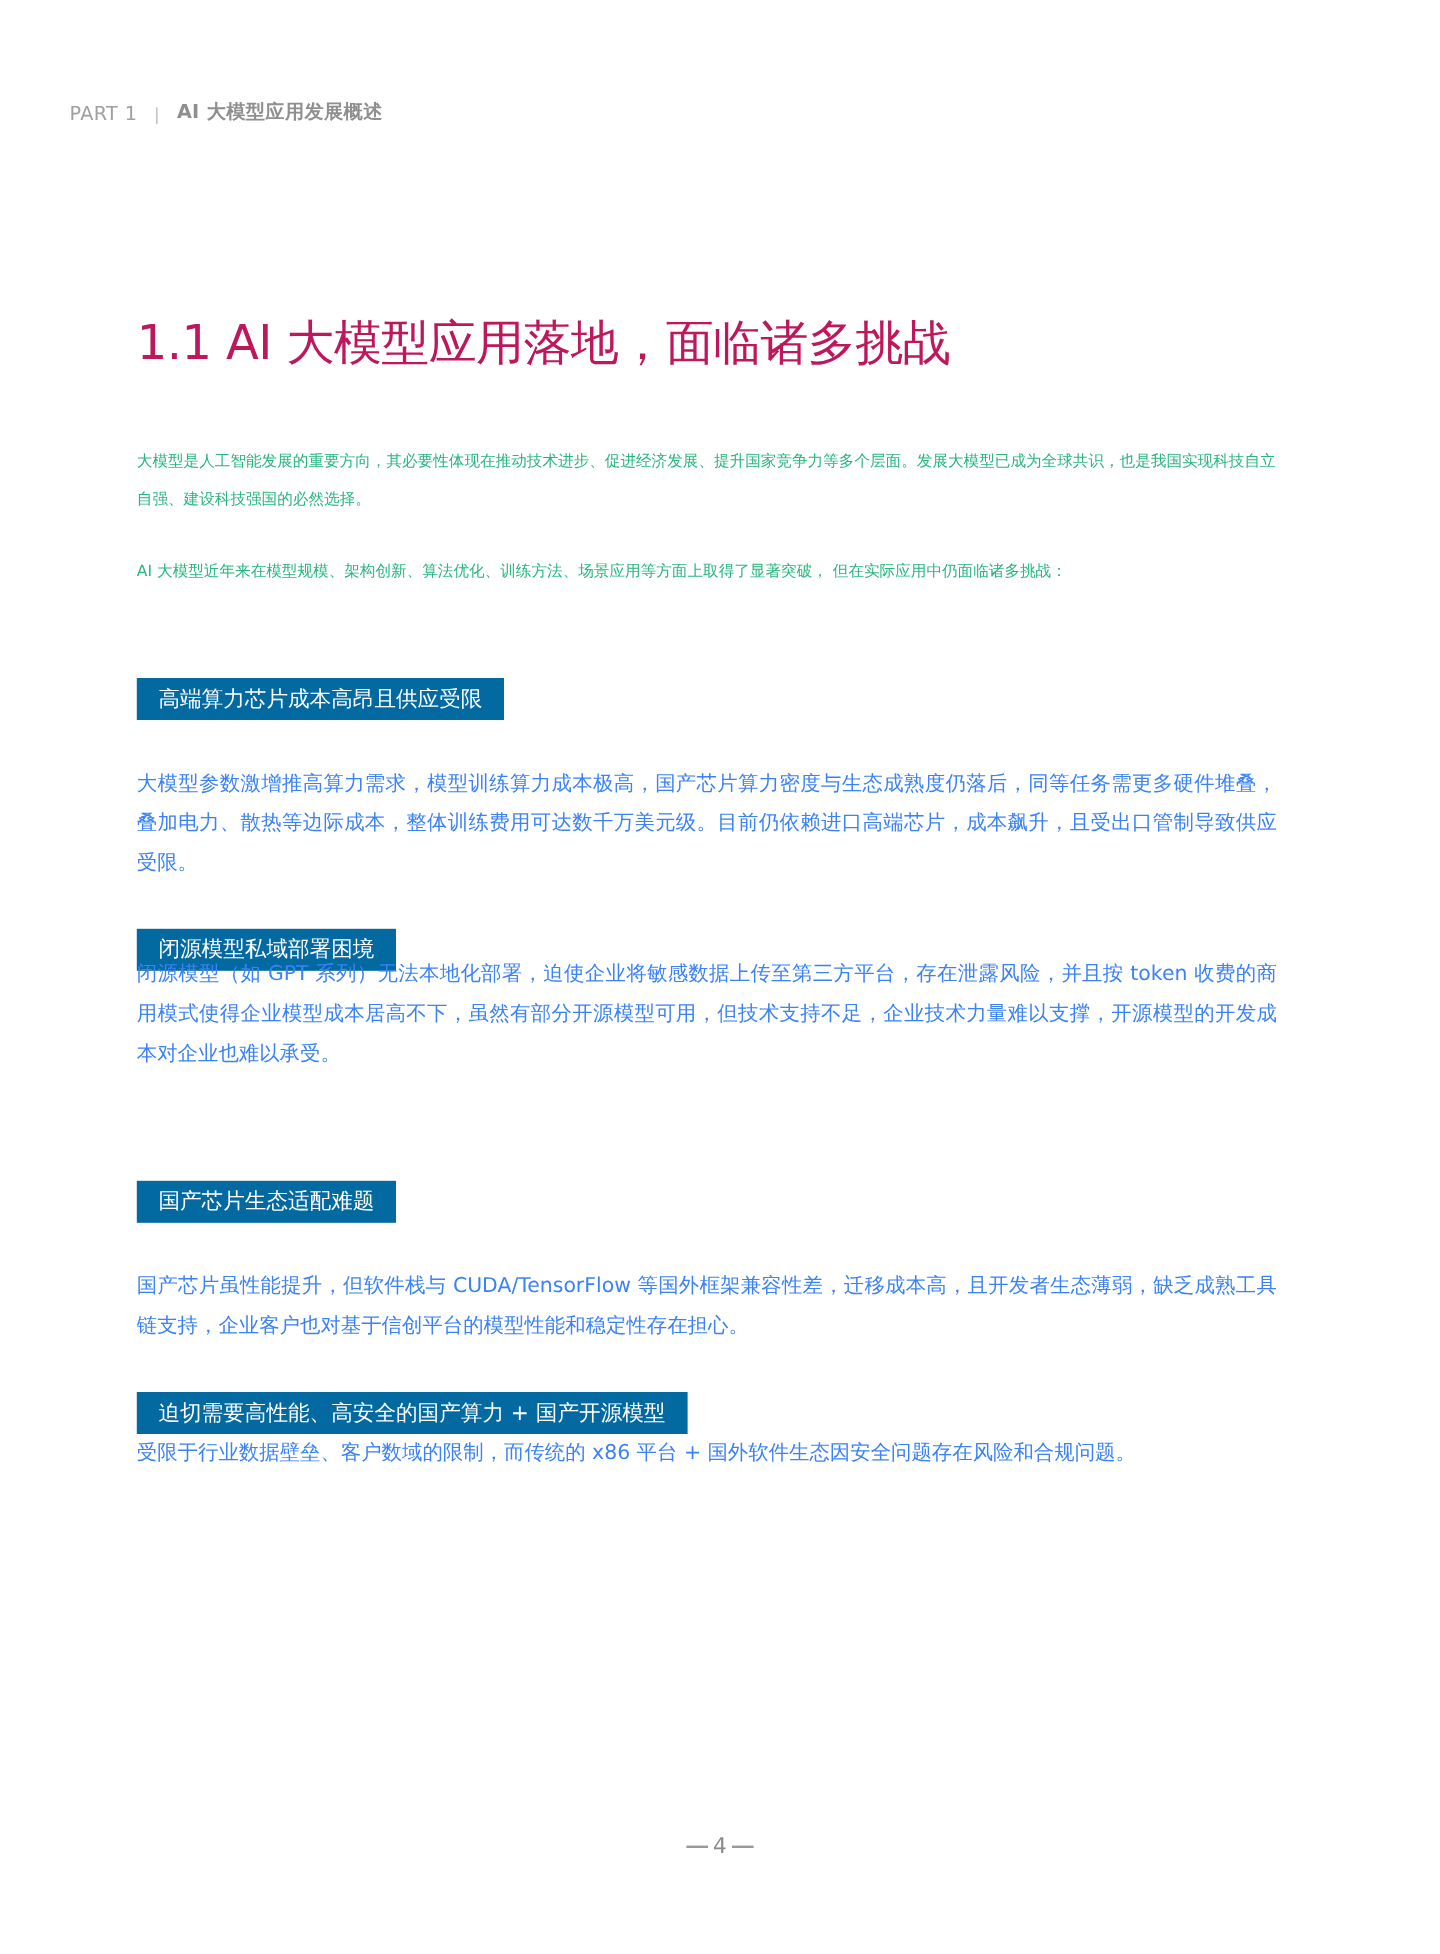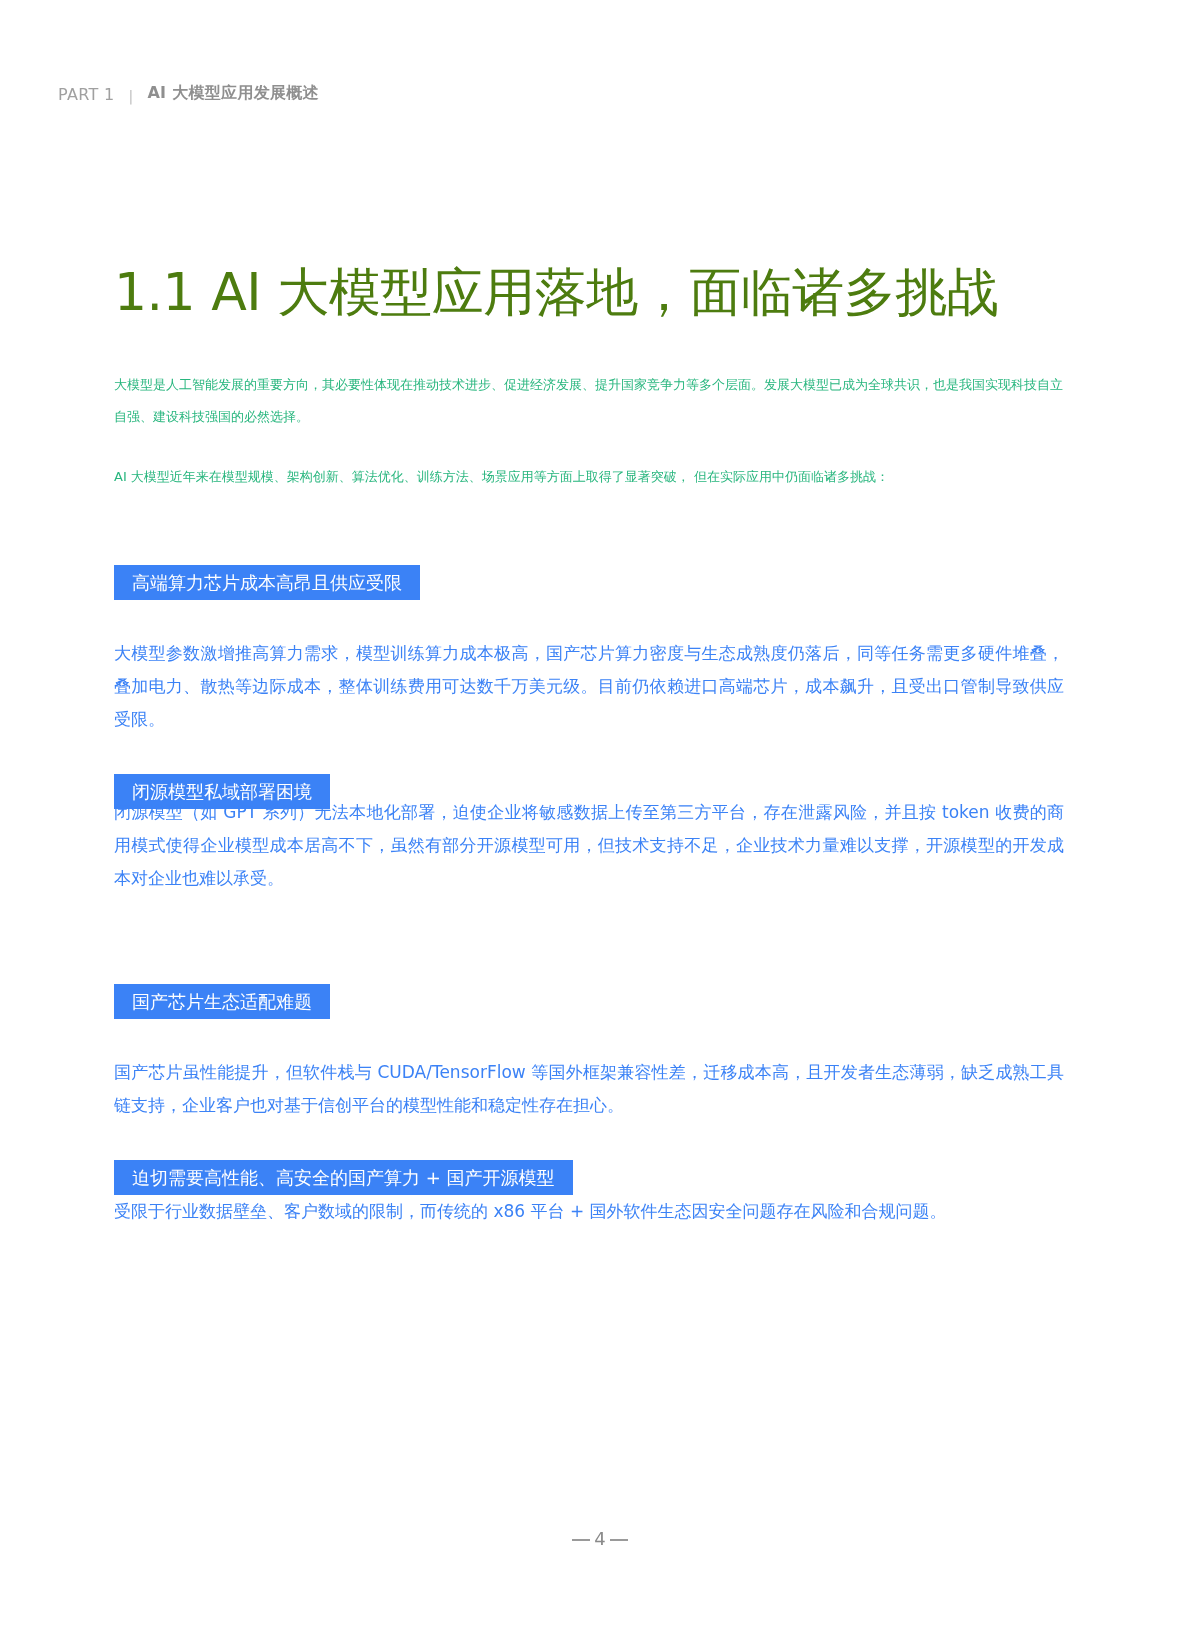--- a/index.html
+++ b/index.html
@@ -9,32 +9,32 @@
     }
     .header {
       position: absolute; left: 58px; top: 83px;
       font-size: 16px; color: #a0a0a0; display: flex; align-items: flex-end;
       letter-spacing: 0.3px;
     }
     .header .sep { margin: 0 14px 0 14px; color: #bdbdbd; font-size: 14px; }
     .header .section { font-weight: bold; color: #8f8f8f; }
     .title {
       position: absolute; left: 114px; top: 258px;
-      font-size: 52px; color: #4d7c0f; font-weight: normal; letter-spacing: -0.5px;
+      font-size: 40px; color: #be185d; font-weight: normal; letter-spacing: -0.5px;
       margin: 0; white-space: nowrap;
     }
     .lead {
       position: absolute; left: 114px; width: 950px;
       font-size: 13px; line-height: 32px; color: #28b67e; margin: 0;
     }
     .lead1 { top: 369px; }
     .lead2 { top: 461px; }
     .tag {
       position: absolute; left: 114px; height: 35px;
-      background: #3b82f6; color: #ffffff; font-size: 18px;
+      background: #0369a1; color: #ffffff; font-size: 18px;
       line-height: 35px; padding: 0 18px; white-space: nowrap;
       box-sizing: border-box;
     }
     .body-text {
       position: absolute; left: 114px; width: 950px;
       font-size: 17px; line-height: 33px; color: #3b82f6; margin: 0;
       text-align: justify;
     }
     .page-num {
       position: absolute; left: 0; width: 1200px; top: 1528px;

